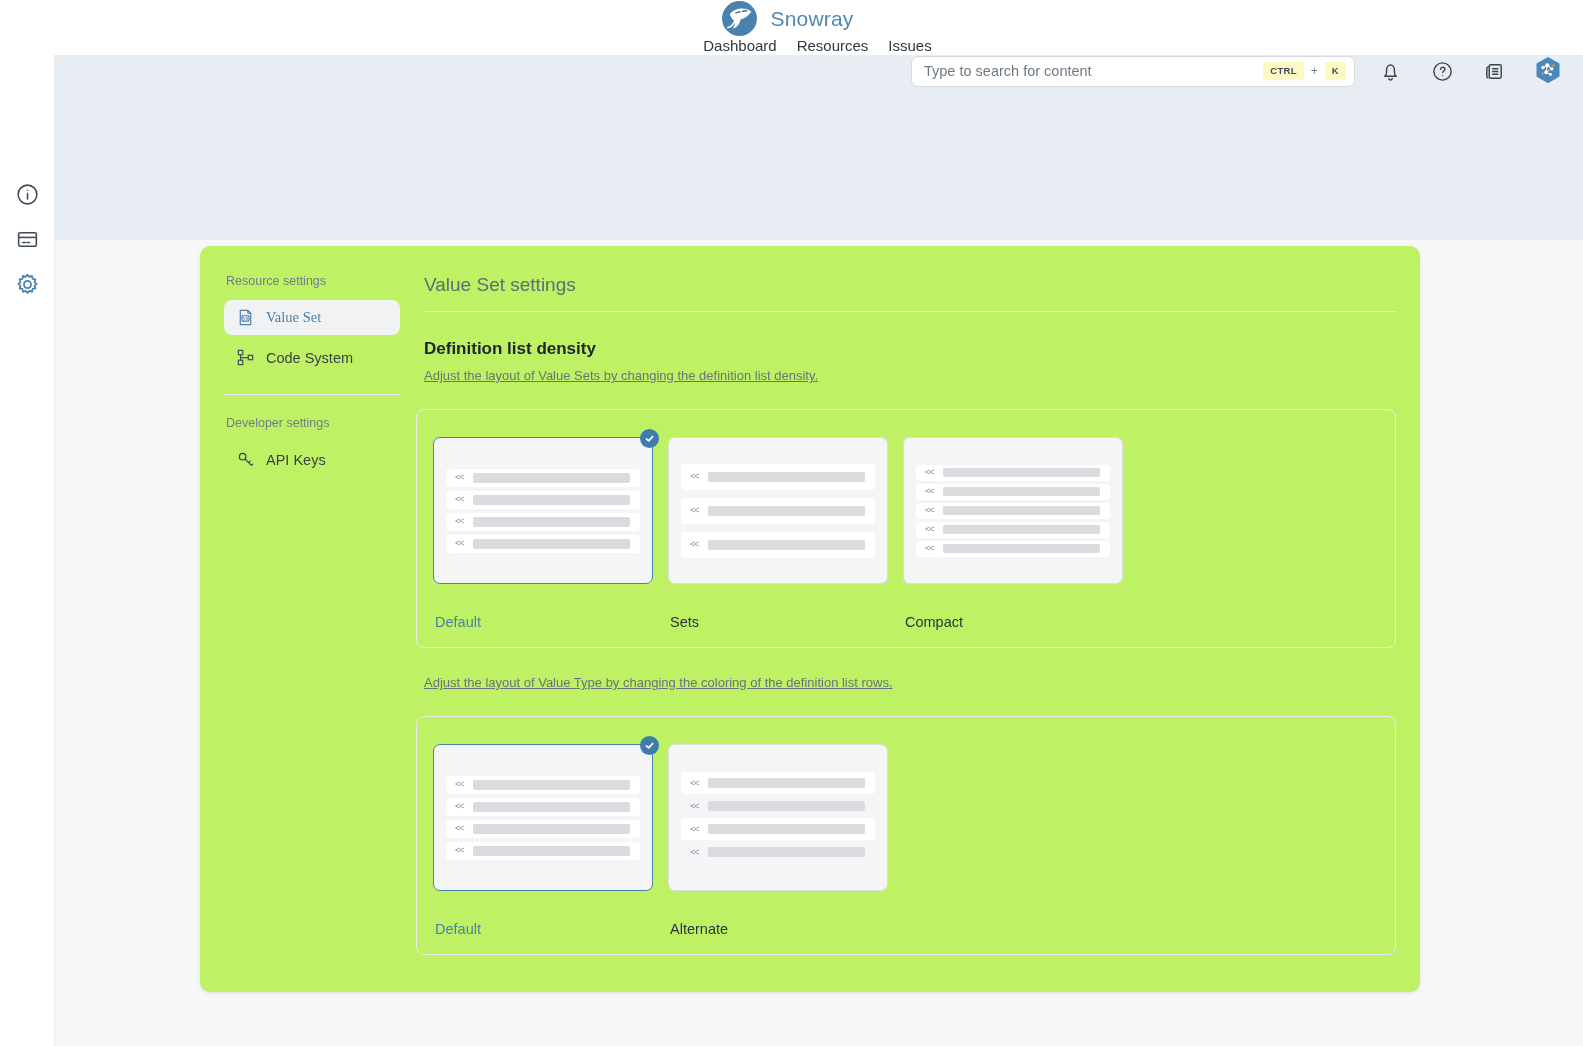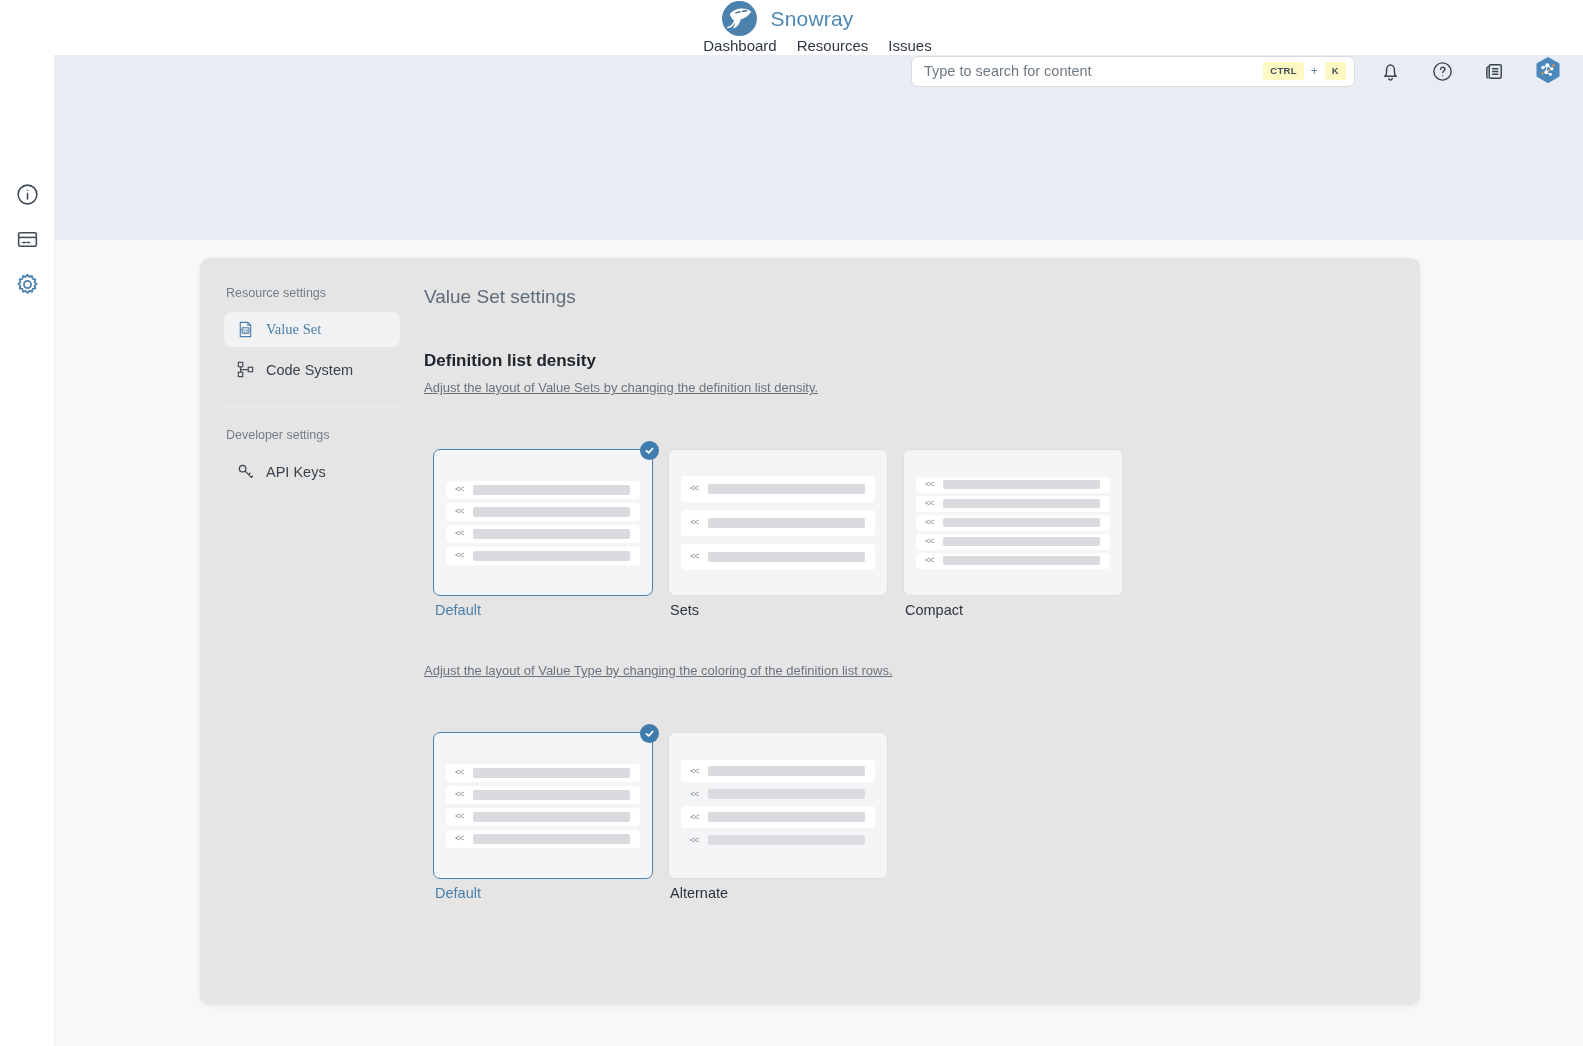--- a/index.html
+++ b/index.html
@@ -51,22 +51,22 @@
     display:flex; flex-direction:column; align-items:center; padding-top:127px; gap:19px; z-index:5;
   }
   .rail-btn { width:26px; height:26px; background:none; border:none; cursor:pointer; padding:0; }
   .rail-btn svg { width:25px; height:25px; }
 
   
   .band { position:absolute; top:55px; left:55px; right:0; height:185px; background:#e8edf3; }
 
   
   .main-card {
-    position:absolute; left:200px; top:258px; width:1220px; height:746px;
-    background:#e5e5e5; border-radius:10px;
+    position:absolute; left:200px; top:246px; width:1220px; height:746px;
+    background:#bef264; border-radius:10px;
     box-shadow:0 1px 2px rgba(16,24,40,.05), 0 2px 6px rgba(16,24,40,.06);
     display:flex; padding:28px 24px 0 24px;
   }
 
   
   .settings-nav { width:176px; flex:none; }
   .nav-group-label { font-size:12.5px; color:#727d88; margin:0 0 12px 2px; }
   .snav-item {
     display:flex; align-items:center; gap:11px; height:35px; padding:0 12px;
     border-radius:8px; font-size:14.5px; color:#39424c; cursor:pointer; margin-bottom:5px;
@@ -107,21 +107,21 @@
     height:18px; background:#fff; border-radius:4px;
     display:flex; align-items:center; padding:0 10px 0 9px;
   }
   .cozy .prow { height:26px; }
   .compact .prow { height:16px; }
   .alternate .prow { height:22px; }
   .alternate .prow.alt { background:transparent; }
   .chev { color:#8b929b; font-size:9px; line-height:1; letter-spacing:-1px; flex:none; }
   .bar { flex:1; height:10px; background:#d9dbdf; border-radius:2px; margin-left:9px; }
   .compact .bar { height:9px; }
-  .opt-label { margin-top:6px; font-size:14.5px; color:#2c343d; padding-left:2px; }
+  .opt-label { margin-top:30px; font-size:14.5px; color:#2c343d; padding-left:2px; }
   .opt-label.selected { color:#4a7fa9; }
 </style>
 </head>
 <body>
 
 <header class="header">
   <div class="logo-wrap">
     <svg class="logo-mark" viewBox="0 0 36 36">
       <circle cx="18" cy="18" r="17" fill="#4a81ad"></circle>
       <path fill="#ffffff" d="M8.5 14 C13 7.5, 24.5 6.5, 29.5 11.5 C26.5 16, 22.5 18, 19 19 C18.2 23.2, 16 26.5, 11.5 28 C13.4 25.2, 14 22.6, 13.3 20.3 C11.2 18.8, 9.7 16.6, 8.5 14 Z"></path>

